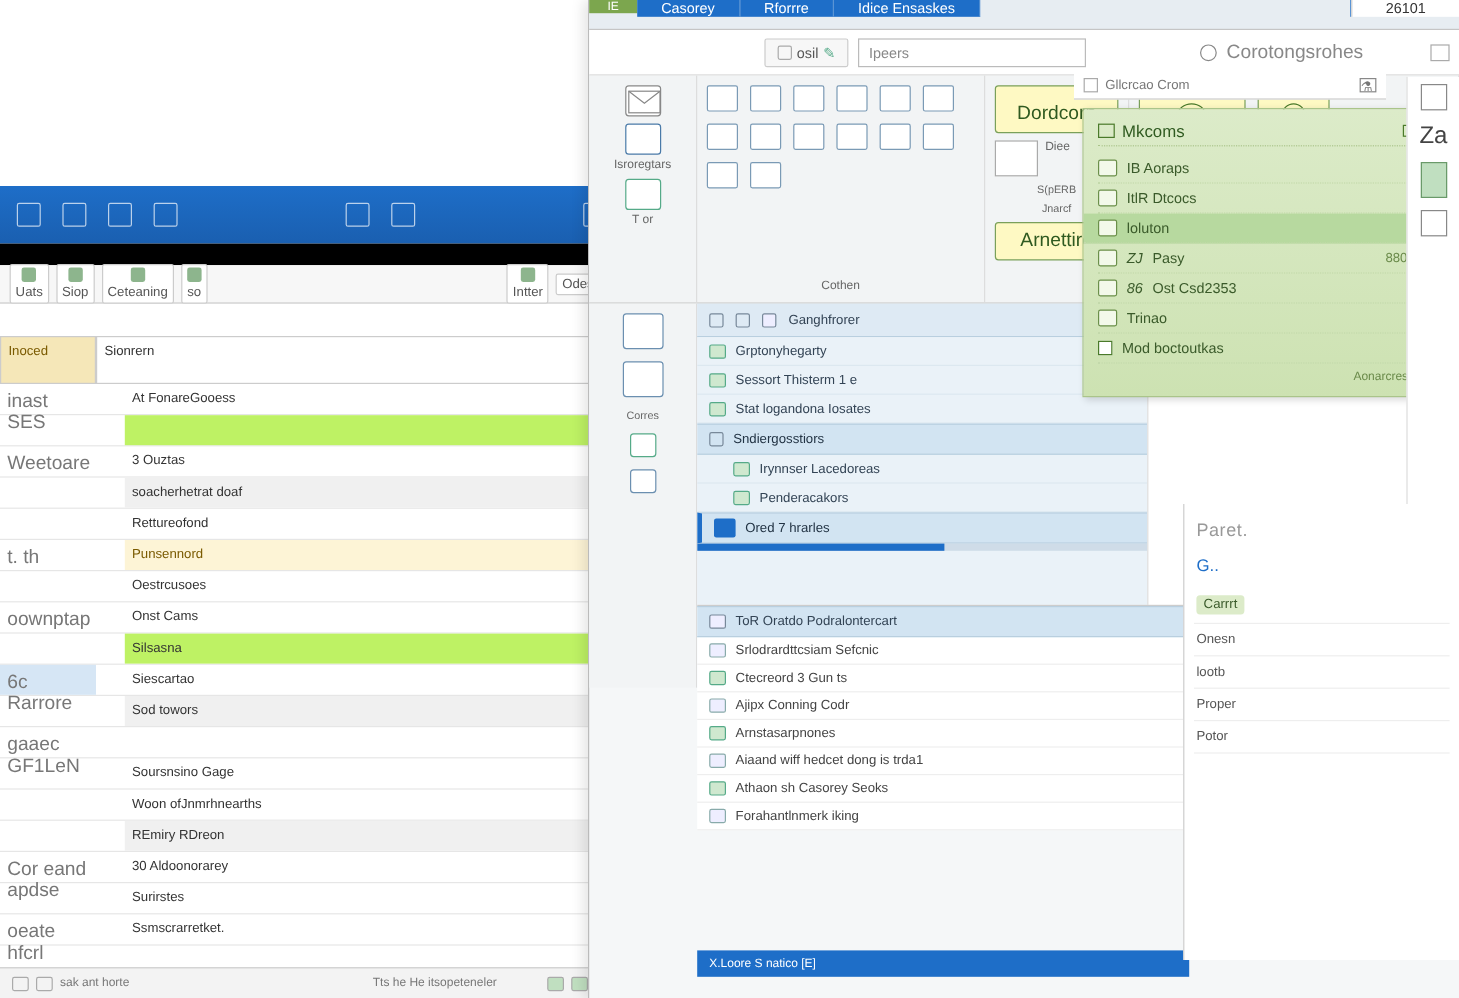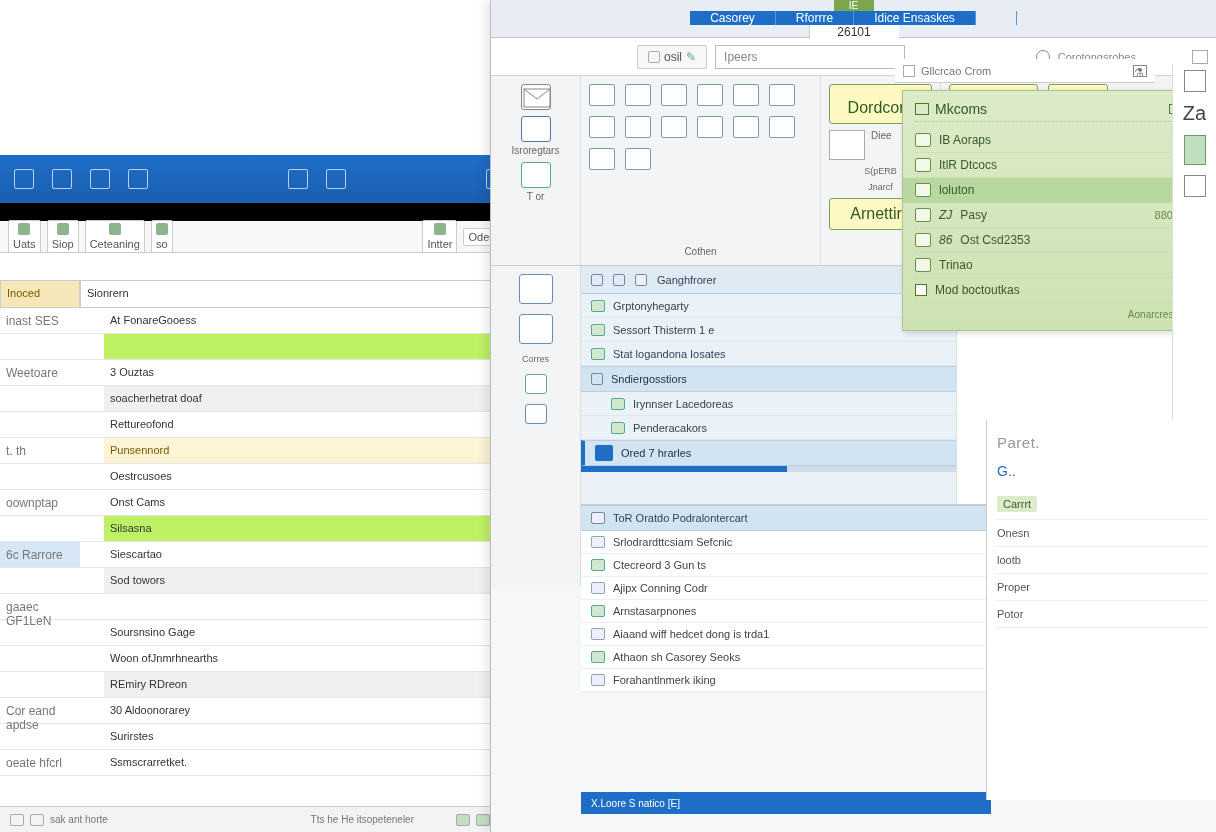--- a/index.html
+++ b/index.html
@@ -6,49 +6,49 @@
   body { width: 1216px; height: 832px; background: #fff; overflow: hidden; position: relative; font-size: 12px; color: #333; }
   .back-ribbon { position: absolute; left: 0; top: 155px; width: 520px; height: 48px; background: linear-gradient(#1e6ec8, #1a5fb0); display: flex; align-items: center; gap: 18px; padding: 0 14px; }
   .back-ribbon .r-icon { width: 20px; height: 20px; border: 1px solid rgba(255,255,255,.7); border-radius: 2px; }
   .back-ribbon .r-spacer { flex: 1; }
   .back-blackbar { position: absolute; left: 0; top: 203px; width: 520px; height: 18px; background: #000; }
   .back-tabs { position: absolute; left: 0; top: 221px; width: 520px; height: 32px; background: #f7f7f7; border-bottom: 1px solid #ccc; display: flex; align-items: center; gap: 6px; padding: 0 8px; font-size: 11px; color: #555; }
   .back-tabs .bt-item { display: flex; align-items: center; gap: 3px; padding: 2px 4px; border: 1px solid #ccc; border-radius: 2px; background: #fff; flex-direction: column; }
   .back-tabs .bt-ico { width: 12px; height: 12px; background: #8db58d; border-radius: 2px; }
 
   .back-grid { position: absolute; left: 0; top: 280px; width: 520px; }
-  .bg-header { display: flex; height: 28px; }
+  .bg-header { display: flex; height: 40px; }
   .bg-header .c1 { width: 80px; background: #f5e7b8; border: 1px solid #ccc; font-size: 11px; padding: 6px; color: #7a5a00; }
   .bg-header .c2 { flex: 1; background: #fff; border: 1px solid #ccc; font-size: 11px; padding: 6px; }
   .bg-row { display: flex; height: 26px; border-bottom: 1px solid #e6e6e6; }
-  .bg-row .c1 { width: 80px; font-size: 12px; color: #777; padding: 6px; }
+  .bg-row .c1 { width: 80px; font-size: 16px; color: #777; padding: 6px; }
   .bg-row .c2 { flex: 1; font-size: 11px; padding: 6px; margin-left: 24px; }
   .bg-row.yellow .c2 { background: #fdf4d6; color: #7a5a00; }
   .bg-row.blue .c2 { background: #bef264; }
   .bg-row.blue2 .c1 { background: #d6e6f5; }
   .bg-row.gray .c2 { background: #f0f0f0; }
 
   .back-status { position: absolute; left: 0; bottom: 0; width: 520px; height: 26px; background: #f3f3f3; border-top: 1px solid #ccc; display: flex; align-items: center; gap: 6px; padding: 0 10px; font-size: 10px; color: #777; }
   .stat-ico { width: 14px; height: 12px; border: 1px solid #aaa; border-radius: 2px; }
   .stat-ico.g { background: #c0dfc0; }
 
   
   .front-window { position: absolute; left: 490px; top: 0; width: 726px; height: 832px; background: #f5f7f8; border-left: 1px solid #bbb; box-shadow: -4px 0 10px rgba(0,0,0,.1); }
 
-  .fw-titlebar { height: 38px; background: #e7edf2; display: flex; align-items: center; border-bottom: 1px solid #c5c5c5; flex-direction: column; }
+  .fw-titlebar { height: 25px; background: #e7edf2; display: flex; align-items: flex-start; border-bottom: 1px solid #c5c5c5; }
   .fw-titlebar .corner { width: 40px; background: #7ca64e; color: #fff; display: flex; align-items: center; justify-content: center; font-size: 10px; }
   .fw-menu { flex: 1; display: flex; }
   .fw-menu .m { padding: 0 20px; display: flex; align-items: center; font-size: 12px; color: #fff; background: #1e6ec8; border-right: 1px solid #5a94d4; }
   .fw-menu .m.light { background: #e7edf2; color: #777; }
   .fw-date { width: 90px; background: #fff; border-left: 1px solid #ccc; display: flex; align-items: center; justify-content: center; font-size: 12px; color: #333; }
 
   .fw-toolbar { height: 38px; background: #fff; border-bottom: 1px solid #d5d5d5; display: flex; align-items: center; padding: 0 8px; gap: 8px; }
   .ft-tab { display: flex; align-items: center; gap: 4px; padding: 4px 10px; border: 1px solid #ccc; background: #f7f7f7; border-radius: 2px; font-size: 12px; color: #555; }
   .ft-search { flex: 0 0 190px; height: 24px; border: 1px solid #bbb; padding: 0 8px; font-size: 12px; color: #888; display: flex; align-items: center; }
-  .ft-right { margin-left: auto; display: flex; align-items: center; gap: 8px; font-size: 11px; color: #888; }
+  .ft-right { margin-left: auto; display: flex; align-items: center; gap: 8px; font-size: 16px; color: #888; }
   .ft-ico { width: 14px; height: 14px; border: 1.5px solid #888; border-radius: 50%; }
 
   
   .fw-ribbon { height: 190px; background: #f2f4f5; border-bottom: 1px solid #ccc; display: flex; }
   .rb-col { border-right: 1px solid #ddd; padding: 8px; display: flex; flex-direction: column; gap: 6px; }
   .rb-col.c1 { width: 90px; }
   .rb-col.c2 { width: 240px; }
   .rb-col.c3 { width: 120px; }
   .rb-col.c4 { flex: 1; }
   .rb-btn { display: flex; flex-direction: column; align-items: center; gap: 3px; font-size: 9px; color: #666; }

